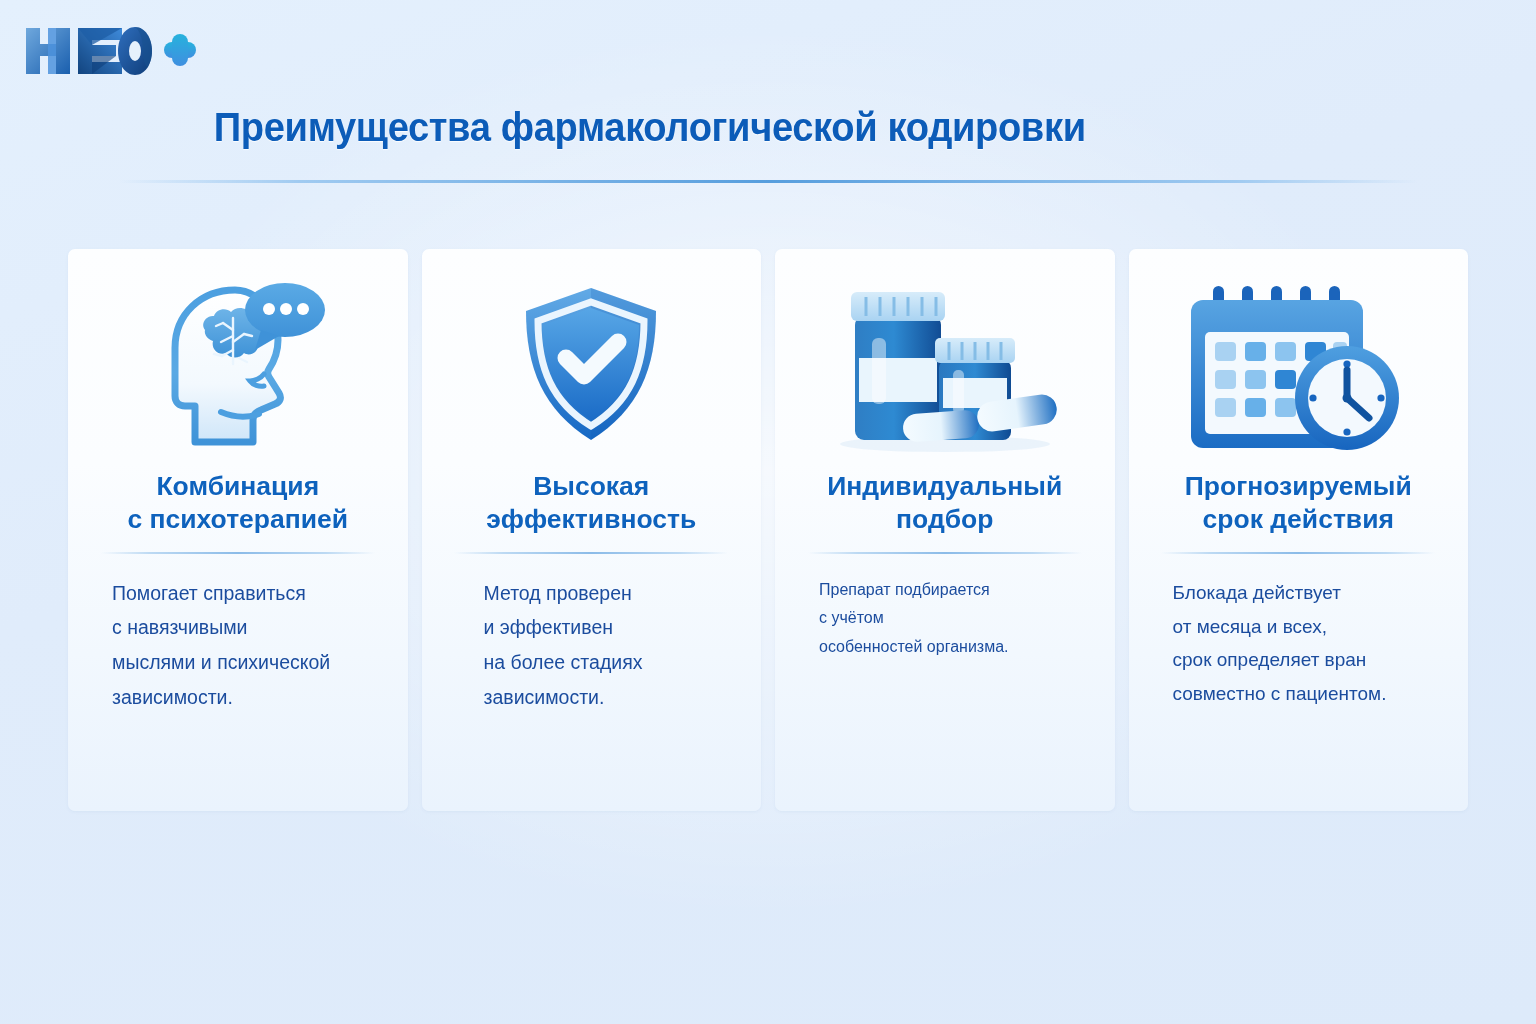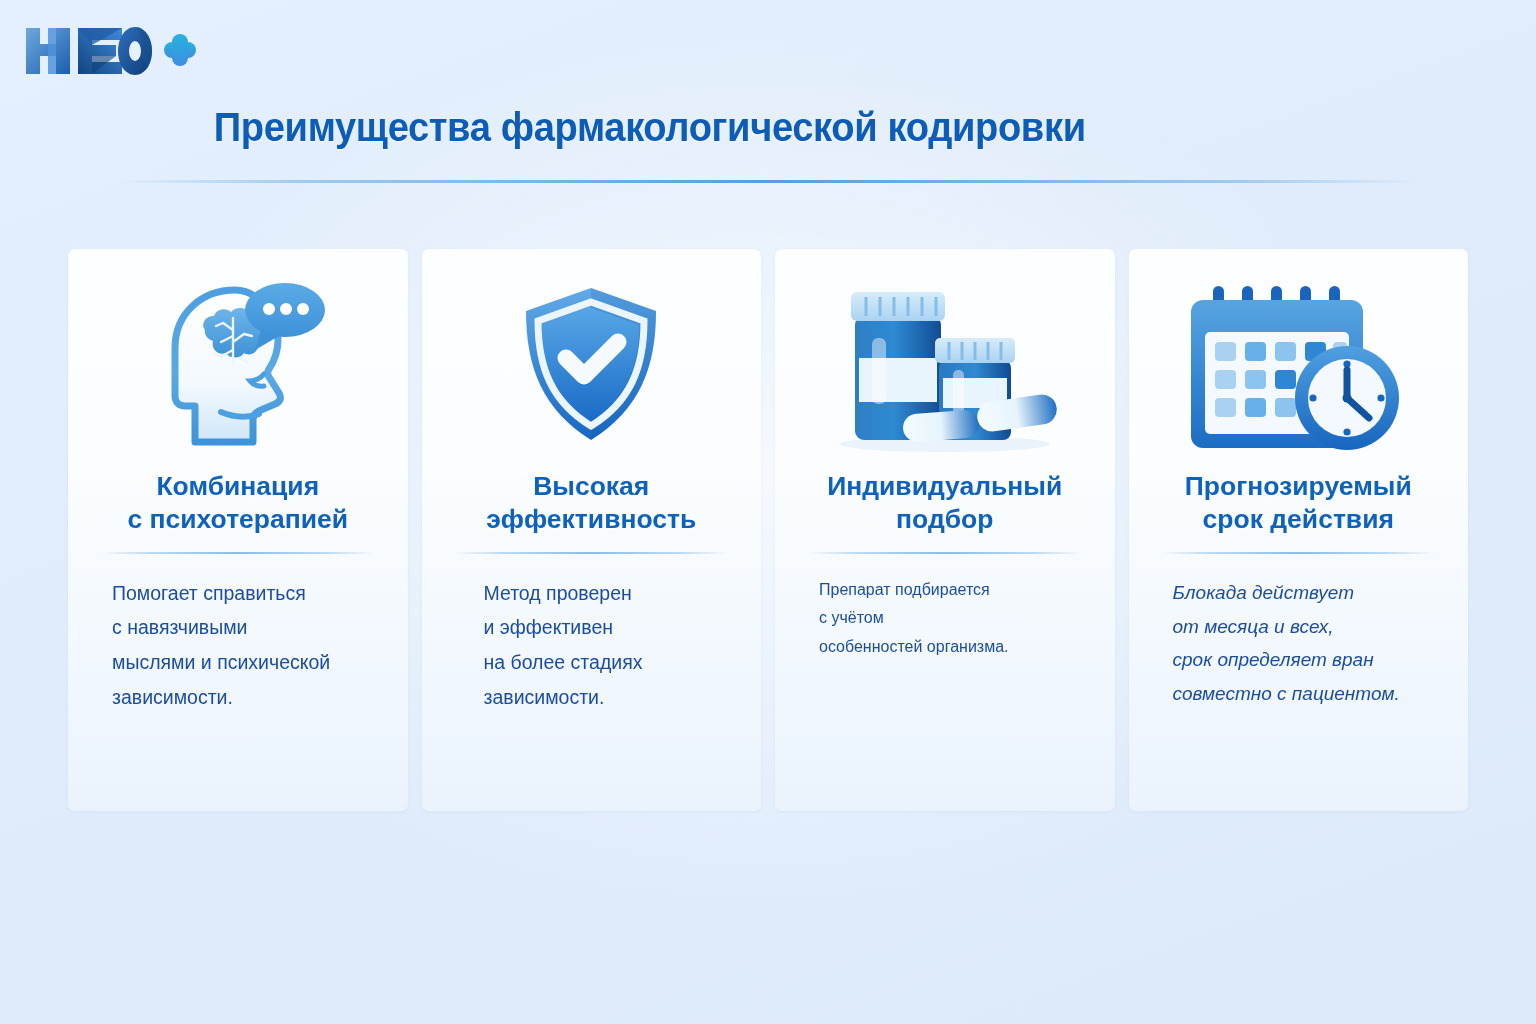--- a/index.html
+++ b/index.html
@@ -66,21 +66,21 @@
   .card-body {
     font-size:19.5px; color:#1B4C9E; line-height:1.78;
     width:100%; padding:0 6px;
     text-align:left;
     margin-top:8px;
   }
   .card-body .ln { display:block; white-space:nowrap; }
   .card:nth-child(1) .card-body { padding-left:30px; }
   .card:nth-child(2) .card-body { padding-left:48px; }
   .card:nth-child(3) .card-body { padding-left:30px; }
-  .card:nth-child(4) .card-body { padding-left:30px;font-style:italic; }
+  .card:nth-child(4) .card-body { padding-left:30px; }
   .card:nth-child(3) .card-body .ln { font-size:16px; }
   .card:nth-child(4) .card-body .ln { font-size:19px; }
 </style>
 </head>
 <body>
 
 <div class="logo">
   <svg width="180" height="62" viewBox="0 0 180 62">
     <defs>
       <linearGradient id="lgA" x1="0" y1="0" x2="1" y2="1">

